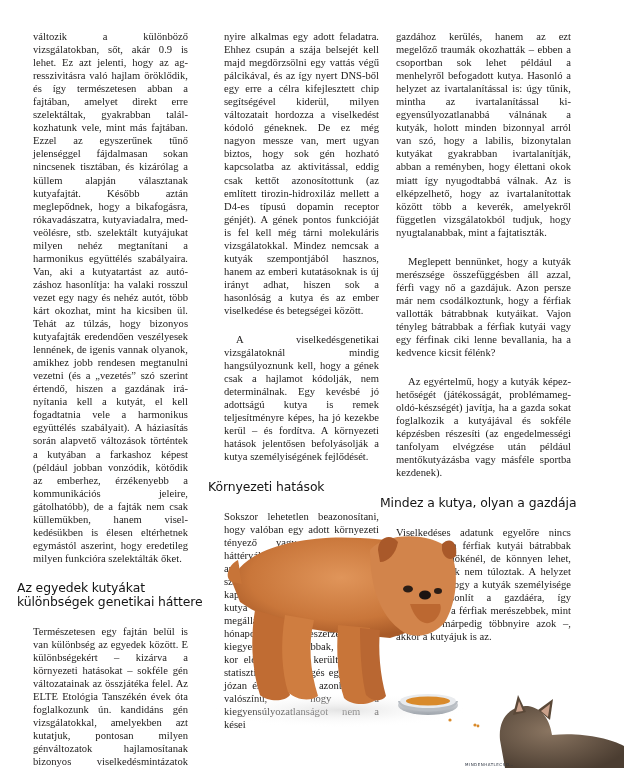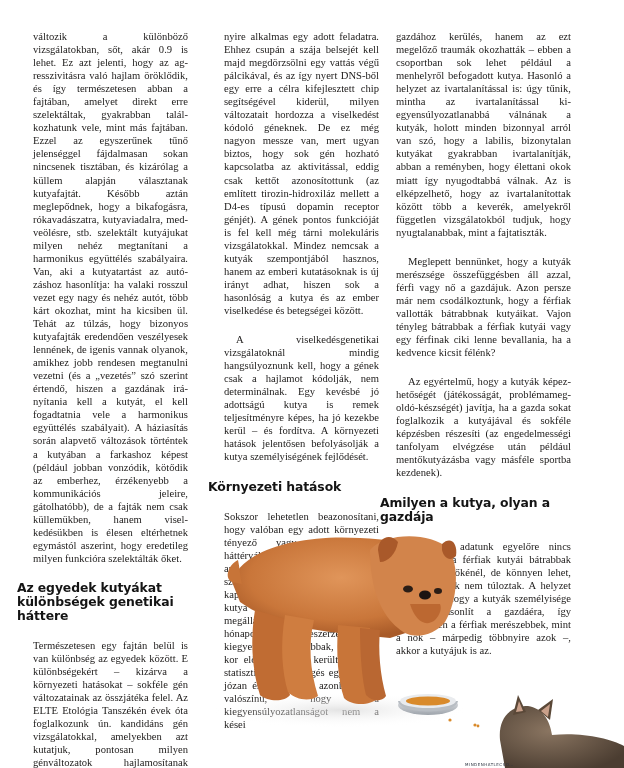--- a/index.html
+++ b/index.html
@@ -15,21 +15,21 @@
     font-size: 10.6px; line-height: 13.05px;
     text-align: justify; hyphens: manual;
   }
   .col p { margin: 16px; }
   .col p.indent { text-indent: 12px; }
   #col1 { left: 17px; width: 187px; }
   #col2 { left: 208px; width: 187px; }
   #col3 { left: 380px; width: 207px; }
   h2 {
     font-family: "DejaVu Sans", "Liberation Sans", sans-serif;
-    font-weight: bold; font-size: 12.4px; line-height: 14px;
+    font-weight: normal; font-size: 12.4px; line-height: 14px;
     margin: 8px 0 5px 0; color: #141414; text-align: left;
     letter-spacing: -0.1px;
   }
   #illustration {
     position: absolute; left: 210px; top: 520px; width: 414px; height: 248px;
     overflow: hidden;
   }
   .credit {
     position: absolute; left: 465px; top: 762px;
     font-family: "DejaVu Sans", sans-serif; font-size: 4px; letter-spacing: 0.5px;
@@ -52,21 +52,21 @@
     <p>nyire alkalmas egy adott feladatra. Ehhez csupán a szája belsejét kell majd megdör­zsölni egy vattás végű pálcikával, és az így nyert DNS-ből egy erre a célra kifejlesztett chip segítségével kiderül, milyen változatait hordozza a viselkedést kódoló géneknek. De ez még nagyon messze van, mert ugyan biztos, hogy sok gén hozható kapcsolatba az aktivitással, eddig csak kettőt azonosítot­tunk (az említett tirozin-hidroxiláz mellett a D4-es típusú dopamin receptor génjét). A gének pontos funkcióját is fel kell még tárni molekuláris vizsgálatokkal. Mindez nemcsak a kutyák szempontjából hasznos, hanem az emberi kutatásoknak is új irányt adhat, hiszen sok a hasonlóság a kutya és az ember viselkedése és betegségei között.</p>
     <p class="indent">A viselkedésgenetikai vizsgálatoknál mindig hangsúlyoznunk kell, hogy a gének csak a hajlamot kódolják, nem determi­nálnak. Egy kevésbé jó adottságú kutya is remek teljesítményre képes, ha jó kezekbe kerül – és fordítva. A környezeti hatások jelentősen befolyásolják a kutya személyi­ségének fejlődését.</p>
     <h2 style="margin-top:14px;">Környezeti hatások</h2>
     <p>Sokszor lehetetlen beazonosítani, hogy va­lóban egy adott környezeti tényező vagy inkább egy háttérváltozó hatását detektál­juk, ami a vizsgált tényezővel és a szemé­lyiségvonással is kapcsolatban van. Például 14 000 kutya kérdőíves vizsgálatával megál­lapítottuk, hogy a három hónapos kor után beszerzett kutyák kiegyensúlyozatlanabbak, mint az e kor előtt gazdához került ebek. A statisztikai összefüggés egyértelmű, jó­zan ésszel belátva azonban az a valószínű, hogy a kiegyensúlyozatlanságot nem a kései</p>
   </div>
 
   <div class="col" id="col3">
     <p>gazdához kerülés, hanem az ezt megelőző traumák okozhatták – ebben a csoportban sok lehet például a menhelyről befogadott kutya. Hasonló a helyzet az ivartalanítással is: úgy tűnik, mintha az ivartalanítással ki­egyensúlyozatlanabbá válnának a kutyák, holott minden bizonnyal arról van szó, hogy a labilis, bizonytalan kutyákat gyakrabban ivartalanítják, abban a reményben, hogy élettani okok miatt így nyugodtabbá válnak. Az is elképzelhető, hogy az ivartalanítottak között több a keverék, amelyekről független vizsgálatokból tudjuk, hogy nyugtalanab­bak, mint a fajtatiszták.</p>
     <p class="indent">Meglepett bennünket, hogy a kutyák merészsége összefüggésben áll azzal, férfi vagy nő a gazdájuk. Azon persze már nem csodálkoztunk, hogy a férfiak vallották bátrabbnak kutyáikat. Vajon tényleg bát­rabbak a férfiak kutyái vagy egy férfinak ciki lenne bevallania, ha a kedvence kicsit félénk?</p>
     <p class="indent">Az egyértelmű, hogy a kutyák képez­hetőségét (játékosságát, problémameg­oldó-készségét) javítja, ha a gazda sokat foglalkozik a kutyájával és sokféle képzés­ben részesíti (az engedelmességi tanfolyam elvégzése után például mentőkutyázásba vagy másféle sportba kezdenek).</p>
-    <h2 style="margin-top:12px;">Amilyen a kutya, olyan a gazdája</h2>
+    <h2 style="margin-top:12px;">Mindez a kutya, olyan a gazdája</h2>
     <p>Viselkedéses adatunk egyelőre nincs arról, hogy a férfiak kutyái bátrabbak lennének a nőkénél, de könnyen lehet, hogy a férfiak nem túloztak. A helyzet ugyanis az, hogy a kutyák személyisége nagyon hasonlít a gazdáéra, így amennyiben a férfiak meré­szebbek, mint a nők – márpedig többnyire azok –, akkor a kutyájuk is az.</p>
   </div>
 
   <div id="illustration">
     <svg width="414" height="248" viewBox="0 0 414 248" xmlns="http://www.w3.org/2000/svg">
       <defs>
         <radialGradient id="fur" cx="50%" cy="40%" r="60%">
           <stop offset="0%" stop-color="#e0955a"></stop>
           <stop offset="70%" stop-color="#c9763a"></stop>
           <stop offset="100%" stop-color="#a85a28"></stop>

